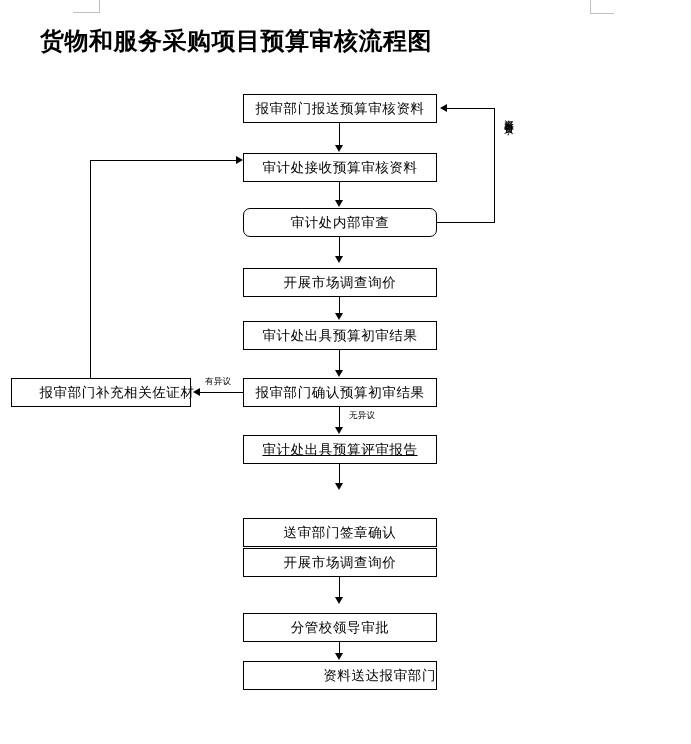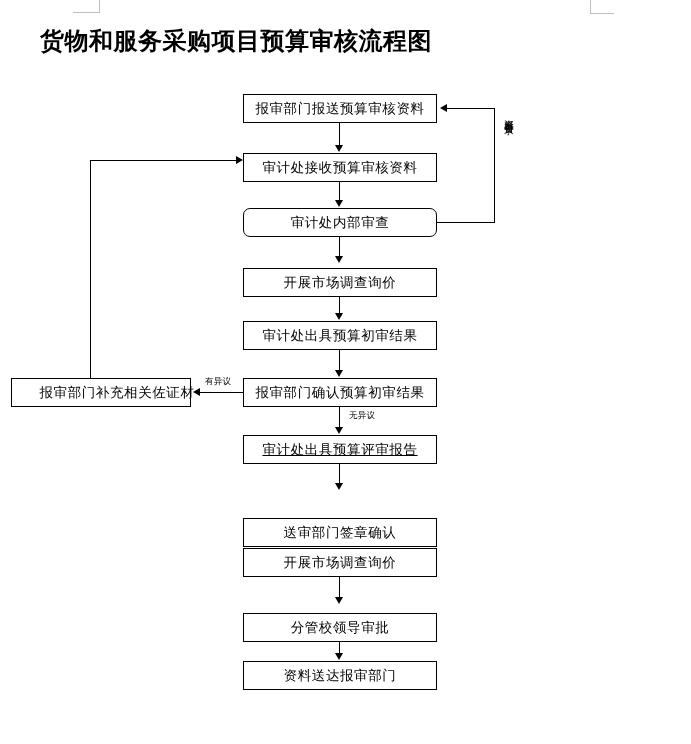--- a/index.html
+++ b/index.html
@@ -217,21 +217,21 @@
   </div>
 
   <div class="node main" style="top:548px;">
     <span>开展市场调查询价</span>
   </div>
 
   <div class="node main" style="top:613px;">
     <span>分管校领导审批</span>
   </div>
 
-  <div class="node main" style="top:661px;">
+  <div class="node main" style="top:661px;justify-content:flex-end;">
     <span>资料送达报审部门</span>
   </div>
 
   <div class="node side">
     <span>报审部门补充相关佐证材</span>
   </div>
 
 </div>
 
 </body></html>

